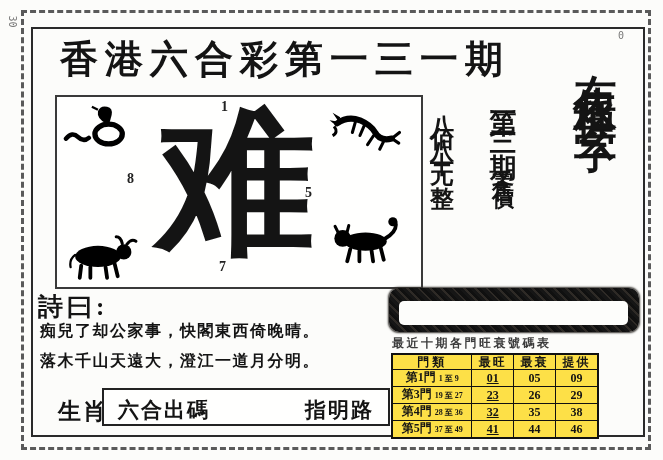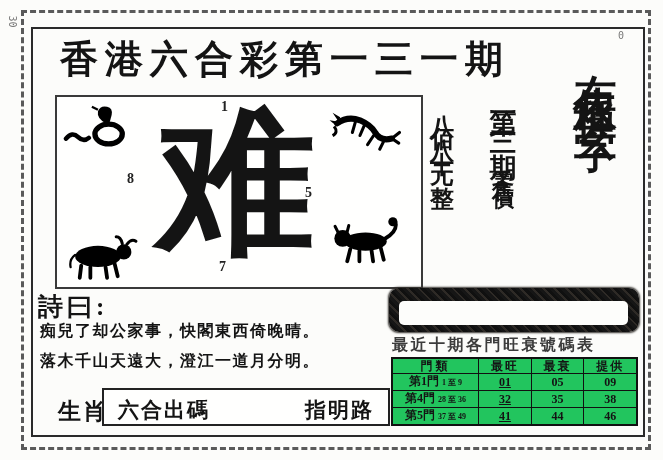--- a/index.html
+++ b/index.html
@@ -54,23 +54,23 @@
   .poem-line1{left:40px;top:321px;}
   .poem-line2{left:40px;top:351px;}
 
   .zodiac-label{position:absolute;left:58px;top:396px;font-size:23px;font-weight:bold;letter-spacing:2px;}
   .zodiac-box{position:absolute;left:102px;top:388px;width:288px;height:38px;
         border:2px solid #222;display:flex;align-items:flex-end;justify-content:space-between;
         padding:0 14px;box-sizing:border-box;background:#fffffe;}
   .zodiac-box span{font-size:21px;font-weight:bold;letter-spacing:2px;}
 
   .stats{position:absolute;left:391px;top:335px;width:247px;}
-  .stats-title{font-size:16px;font-weight:bold;letter-spacing:2.5px;color:#3c3c3c;
+  .stats-title{font-size:12px;font-weight:bold;letter-spacing:2.5px;color:#3c3c3c;
         white-space:nowrap;margin:0 0 1px 1px;}
-  table.stats-table{border-collapse:collapse;width:247px;border:2px solid #111;background:#22c55e;}
+  table.stats-table{border-collapse:collapse;width:208px;border:2px solid #111;background:#fde047;}
   table.stats-table td,table.stats-table th{border:1px solid #111;text-align:center;
         font-size:12px;padding:0;height:14px;line-height:14px;font-weight:bold;}
   th.h-door{width:86px;font-size:11px;letter-spacing:3px;}
   th.h-col{width:53px;font-size:11px;letter-spacing:2px;}
   td.door-cell{font-size:11px;white-space:nowrap;}
   td.door-cell .range{font-size:8px;letter-spacing:0;margin-top:17px;}
   td.hot{text-decoration:underline;}
   td.val{font-family:"Liberation Serif",serif;}
 </style>
 </head>
@@ -164,20 +164,26 @@
         <th class="h-col">最衰</th>
         <th class="h-col">提供</th>
       </tr>
       <tr>
         <td class="door-cell"><span>第1門</span> <span class="range">1 至 9</span></td>
         <td class="val hot">01</td>
         <td class="val">05</td>
         <td class="val">09</td>
       </tr>
       <tr>
+        <td class="door-cell"><span>第3門</span> <span class="range">19 至 27</span></td>
+        <td class="val hot">23</td>
+        <td class="val">26</td>
+        <td class="val">29</td>
+      </tr>
+      <tr>
         <td class="door-cell"><span>第4門</span> <span class="range">28 至 36</span></td>
         <td class="val hot">32</td>
         <td class="val">35</td>
         <td class="val">38</td>
       </tr>
       <tr>
         <td class="door-cell"><span>第5門</span> <span class="range">37 至 49</span></td>
         <td class="val hot">41</td>
         <td class="val">44</td>
         <td class="val">46</td>

